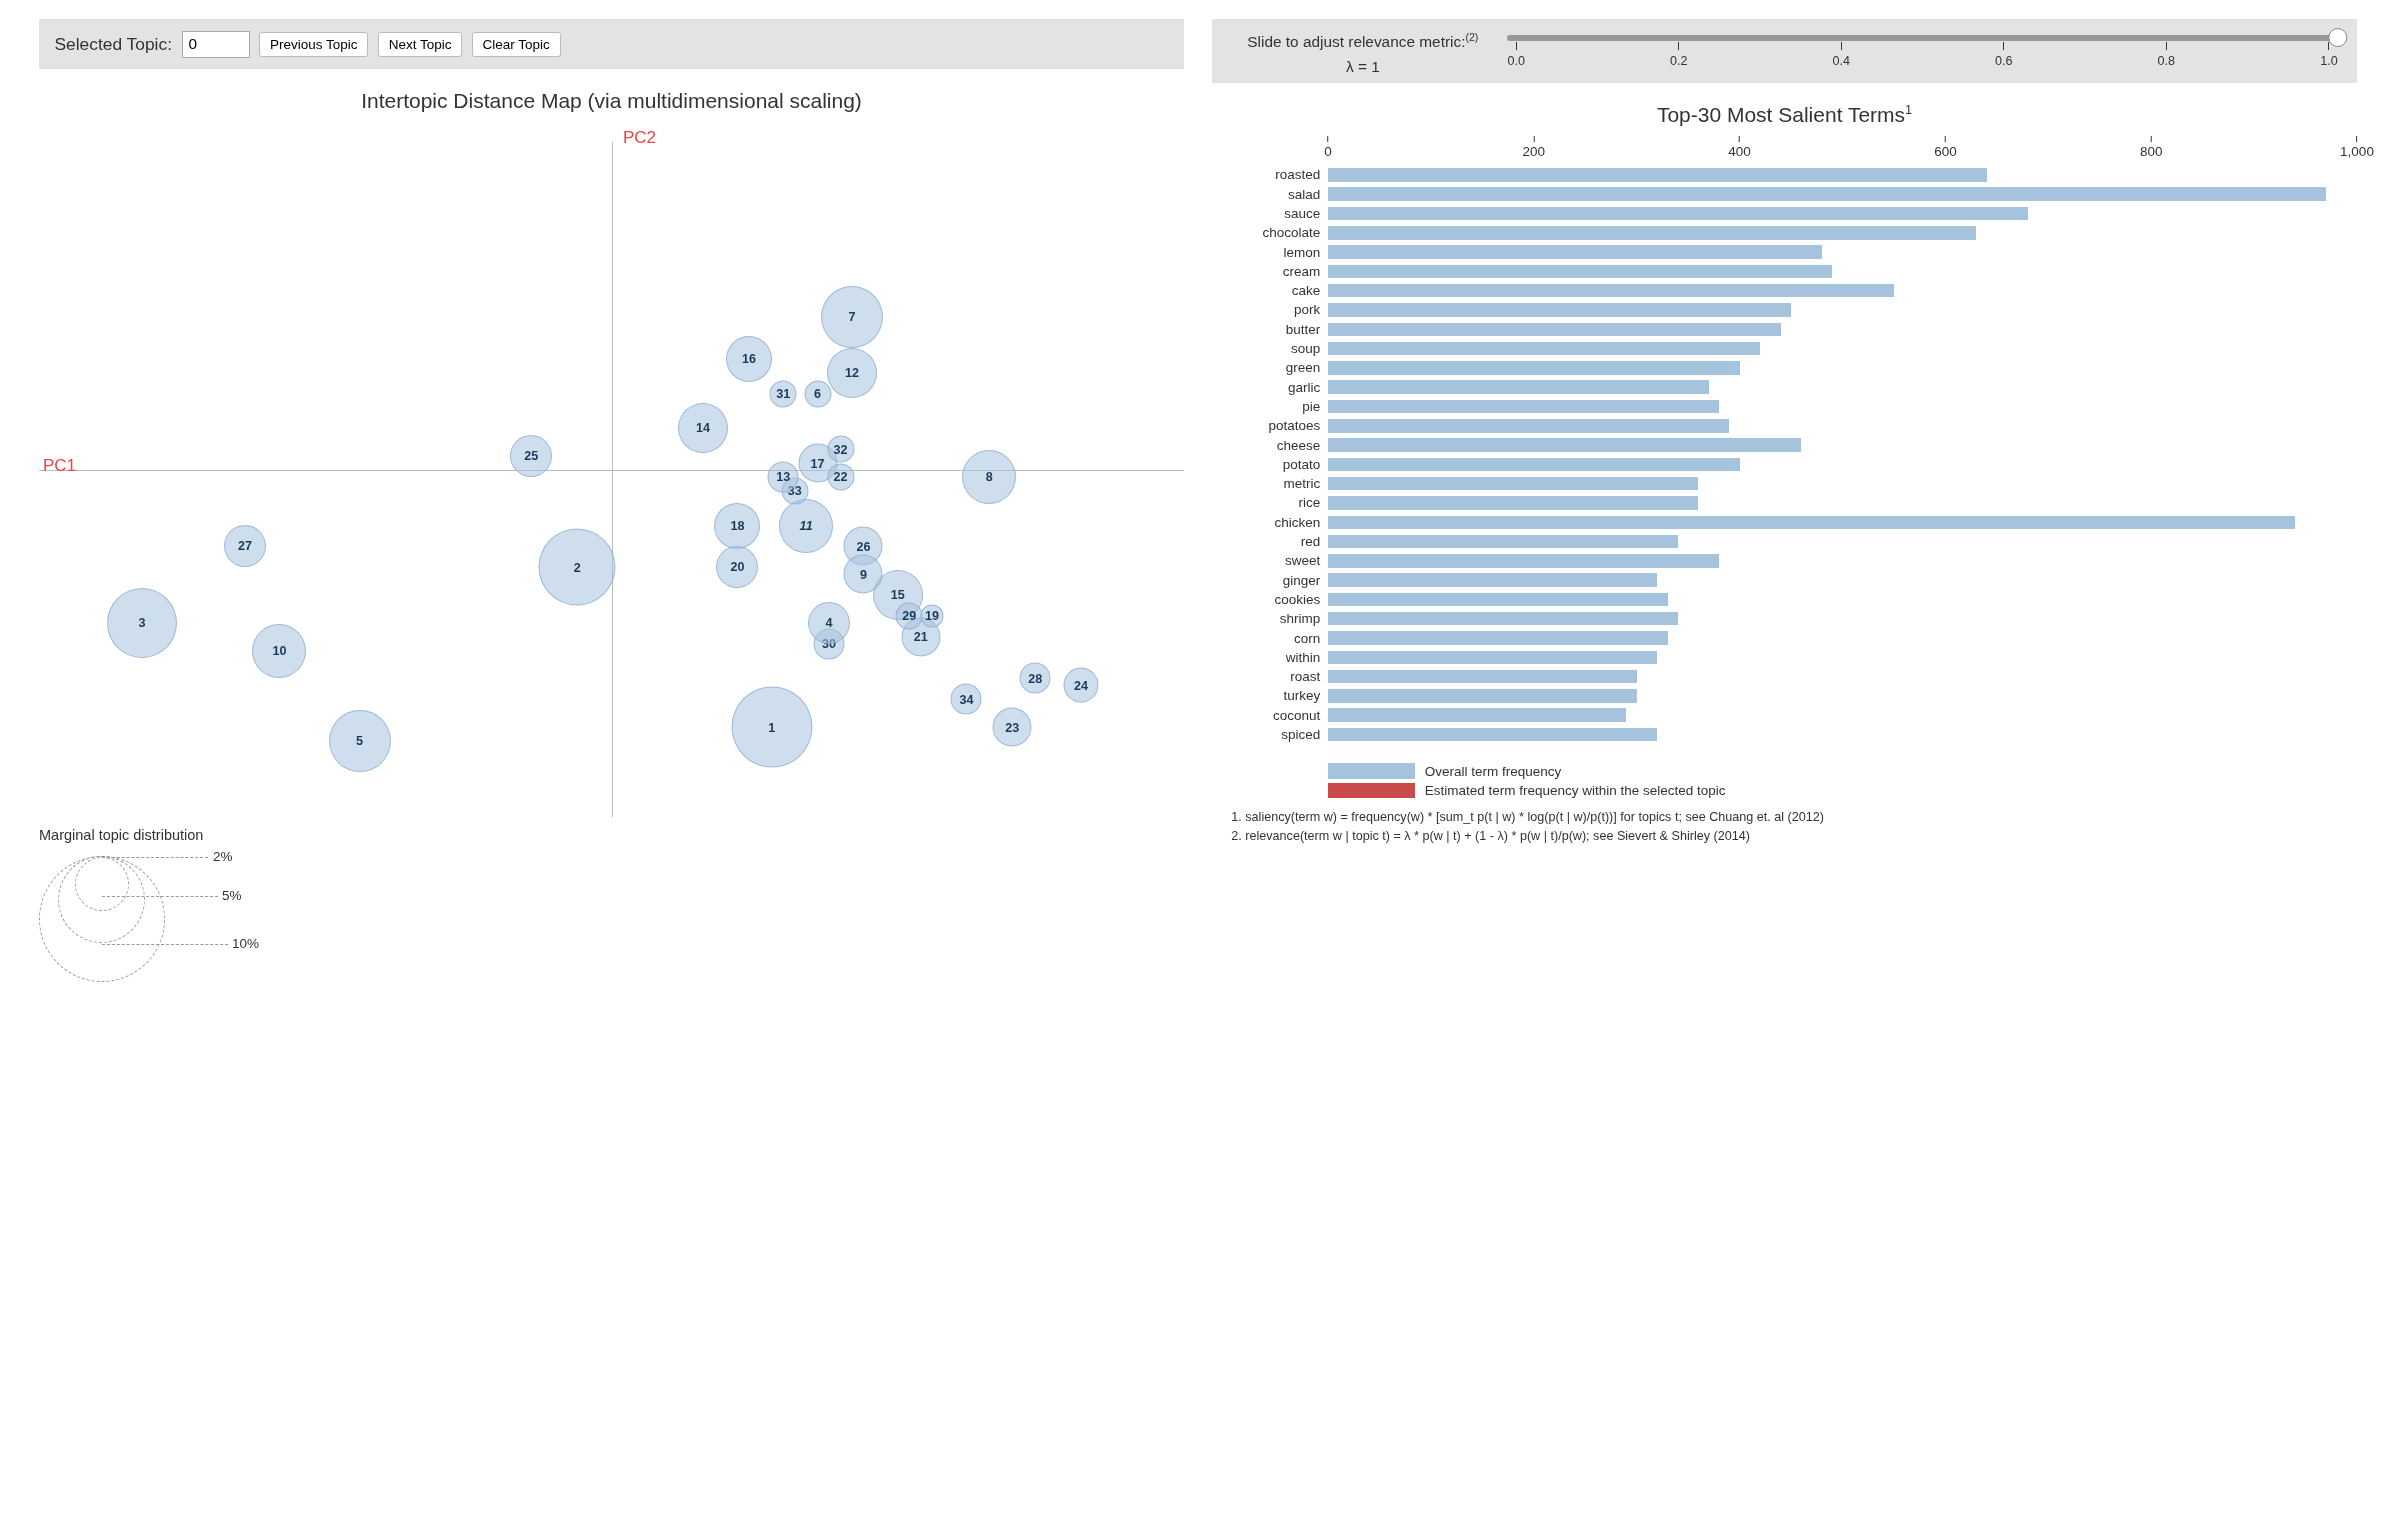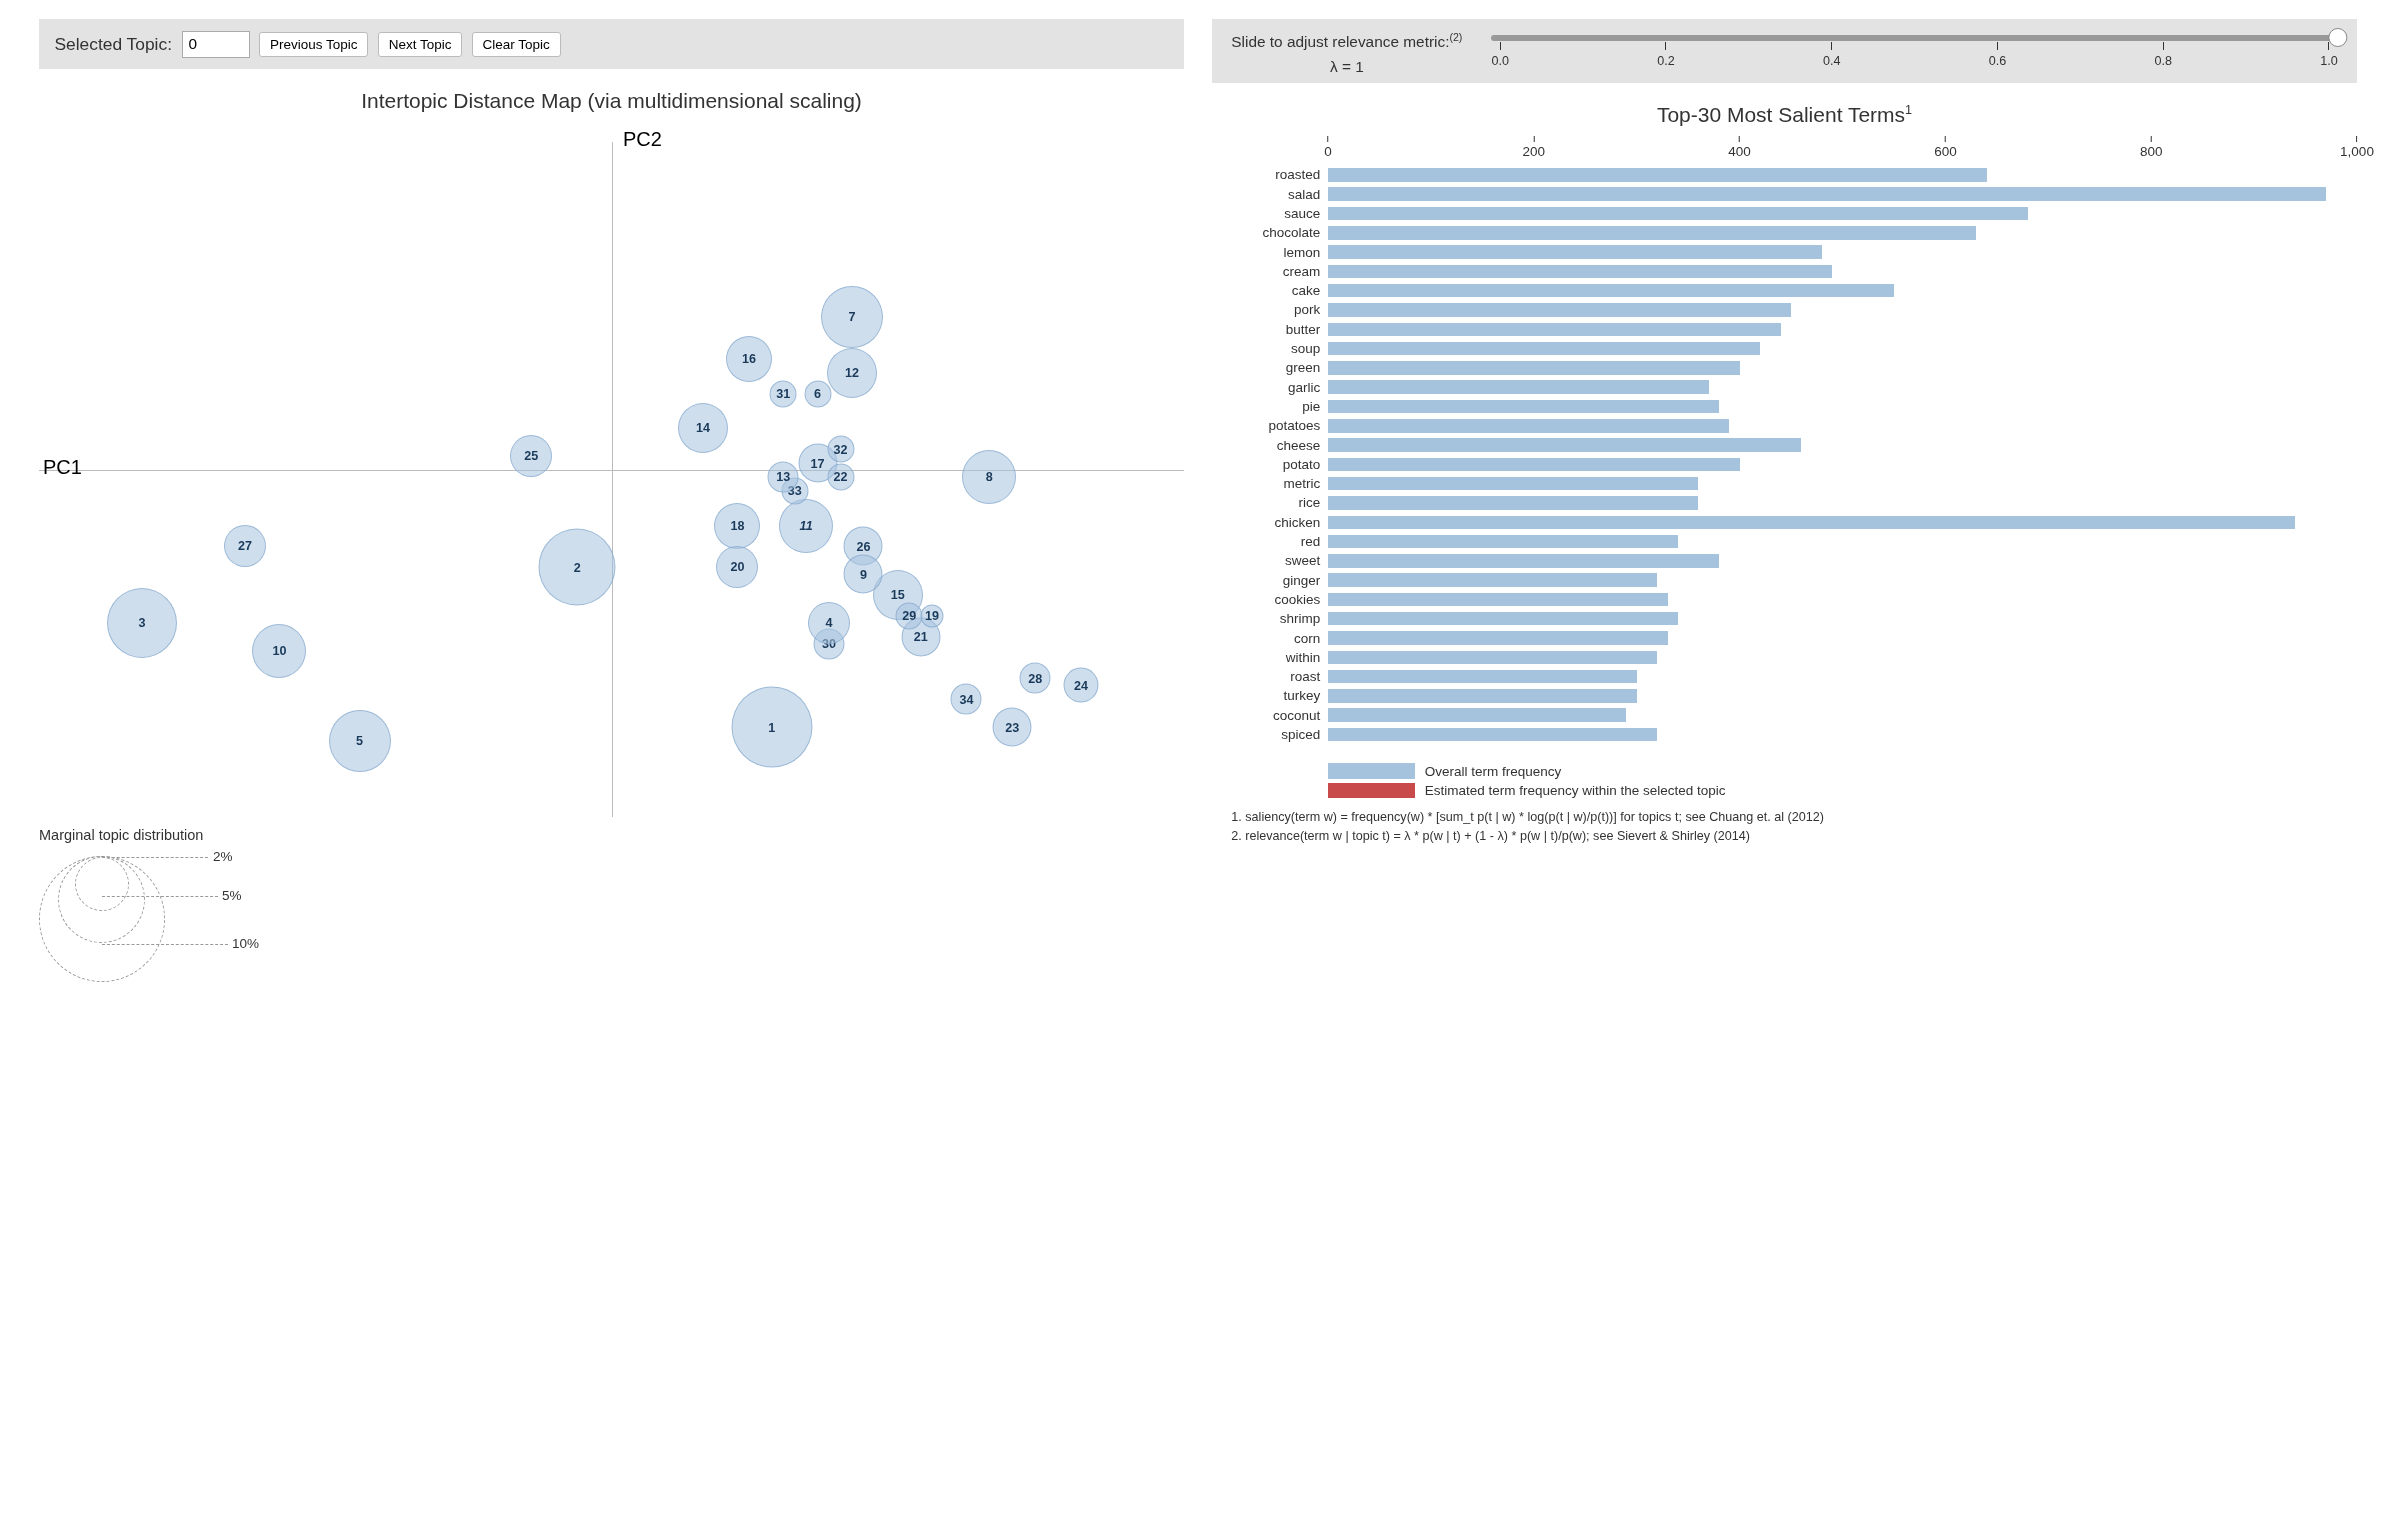--- a/index.html
+++ b/index.html
@@ -4,35 +4,35 @@
 <style>
   * { box-sizing: border-box; }
   html, body { margin:0; padding:0; font-family: -apple-system, BlinkMacSystemFont, "Segoe UI", Helvetica, Arial, sans-serif; color:#333; background:#fff; }
   .wrap { display:flex; gap:28px; padding:19.3px 39px 39px 39px; }
   .left, .right { flex:1 1 50%; }
   .toolbar { background:#e3e3e3; padding:11.6px 15.4px; display:flex; align-items:center; gap:9.7px; margin-bottom:19.3px; }
   .toolbar label { font-size:17.4px; font-weight:500; }
   .toolbar input { width:68px; height:27px; font-size:15.4px; padding:1.9px 5.8px; border:1px solid #aaa; }
   .toolbar button { background:#fff; border:1px solid #bbb; border-radius:2.9px; padding:3.9px 9.7px; font-size:13.5px; cursor:pointer; }
   .slider-bar { background:#e3e3e3; padding:9.7px 19.3px 3.9px 19.3px; display:flex; align-items:flex-start; gap:29px; margin-bottom:19.3px; }
-  .slider-left { flex:0 0 auto; font-size:15.4px; text-align:center; line-height:1.6; }
+  .slider-left { flex:0 0 auto; font-size:15.4px; text-align:center; line-height:1.6;margin-left:16px; }
   .slider-left .sup { font-size:10.6px; vertical-align:super; }
   .slider-right { flex:1; }
   .slider-track { position:relative; height:39px; }
   .track-line { position:absolute; top:5.8px; left:0; right:0; height:5.8px; background:#999; border-radius:2.9px; }
   .slider-knob { position:absolute; top:-1px; width:19.3px; height:19.3px; background:#fff; border:1px solid #888; border-radius:50%; transform:translateX(-50%); }
   .slider-ticks { position:absolute; top:13.5px; left:0; right:0; display:flex; justify-content:space-between; font-size:12.6px; color:#333; }
   .slider-ticks span { display:flex; flex-direction:column; align-items:center; }
   .slider-ticks span::before { content:""; width:1px; height:7.7px; background:#333; margin-bottom:3.9px; }
   h2.title { text-align:center; font-weight:400; font-size:21px; margin:0 0 9.7px 0; }
   .sup1 { font-size:12.6px; vertical-align:super; }
   .scatter-area { position:relative; height:695px; }
   .axis-h { position:absolute; top:50%; left:0; right:0; border-top:1px solid #bbb; }
   .axis-v { position:absolute; left:50%; top:19.3px; bottom:0; border-left:1px solid #bbb; }
-  .axis-label { position:absolute; color:#000000; font-size:20px; }
+  .axis-label { position:absolute; color:#ef4444; font-size:17px; }
   .bubble { position:absolute; border-radius:50%; background:rgba(167,195,222,0.55); border:1px solid rgba(120,160,200,0.6); transform:translate(-50%,-50%); display:flex; align-items:center; justify-content:center; font-weight:700; font-size:12.6px; color:#1a3a5a; }
   .legend-box { margin-top:9.7px; }
   .legend-title { font-size:14.5px; margin-bottom:3.9px; }
   .legend-circles { position:relative; width:164px; height:135px; }
   .lc { position:absolute; border:1px dashed #999; border-radius:50%; }
   .lc-line { position:absolute; border-top:1px dashed #999; }
   .lc-lbl { position:absolute; font-size:13.5px; }
   
   .bar-axis { position:relative; height:29px; margin-left:116px; }
   .bar-axis .tick { position:absolute; top:0; font-size:13.5px; text-align:center; transform:translateX(-50%); }

